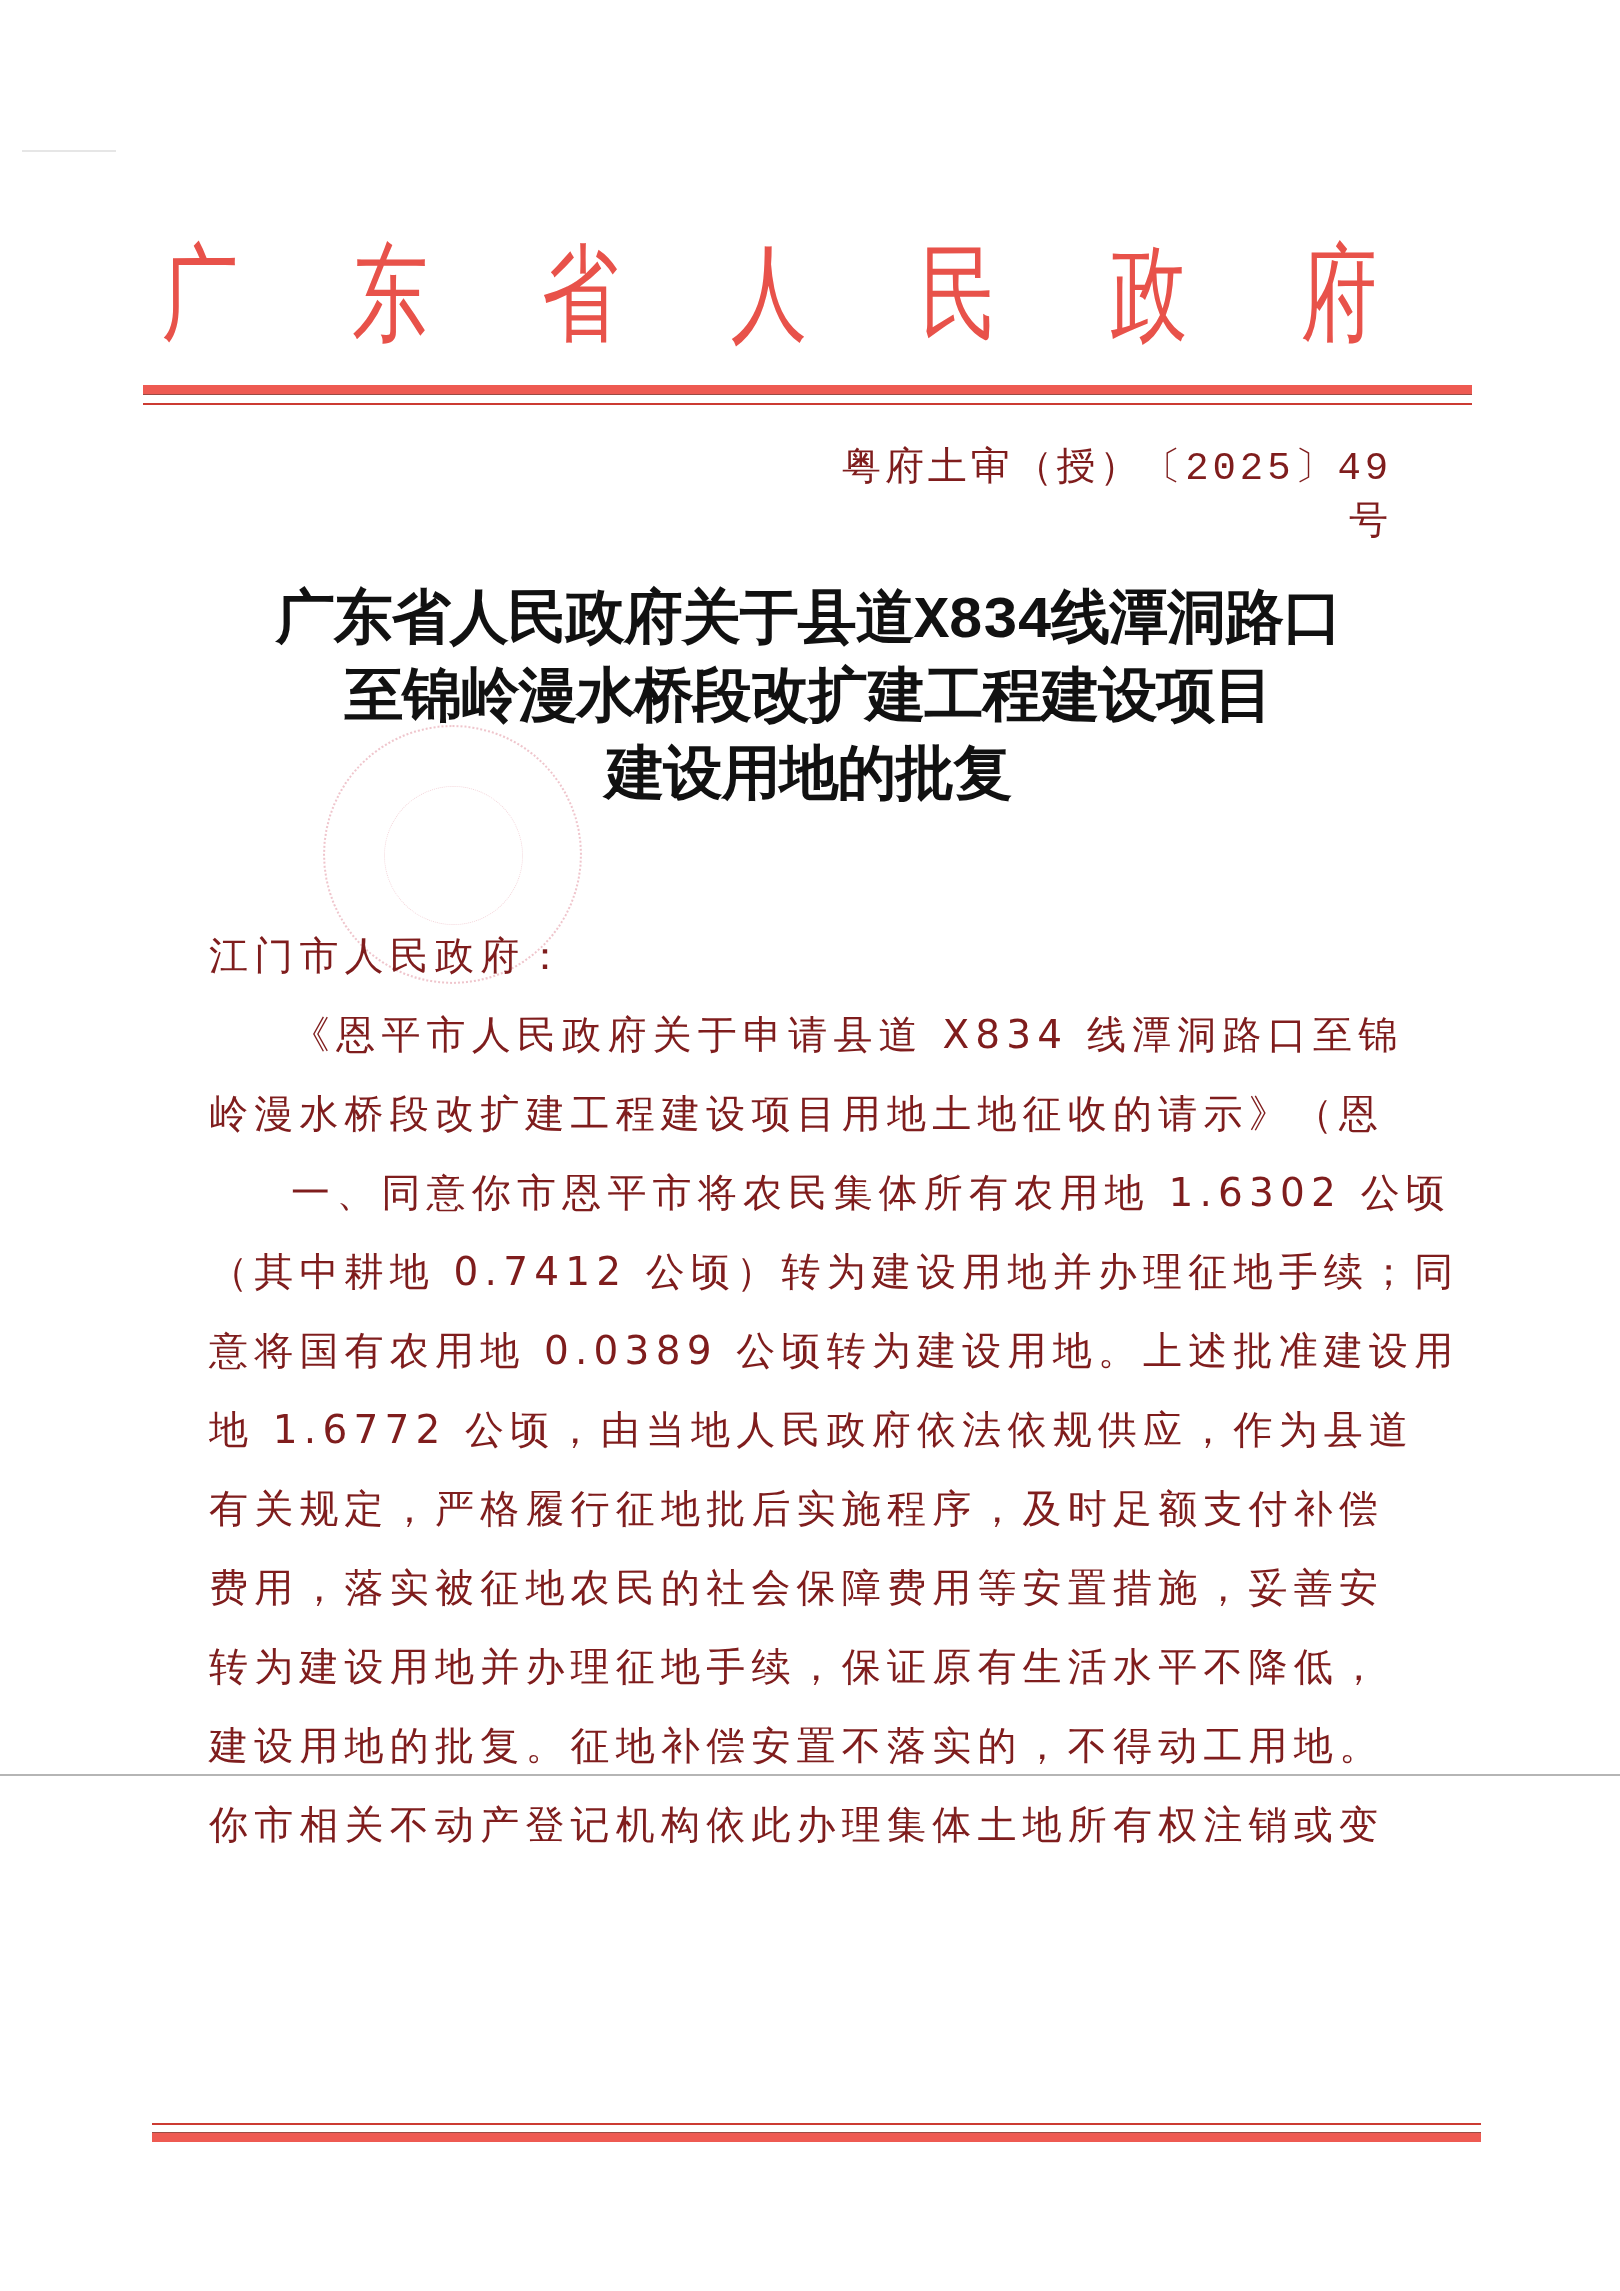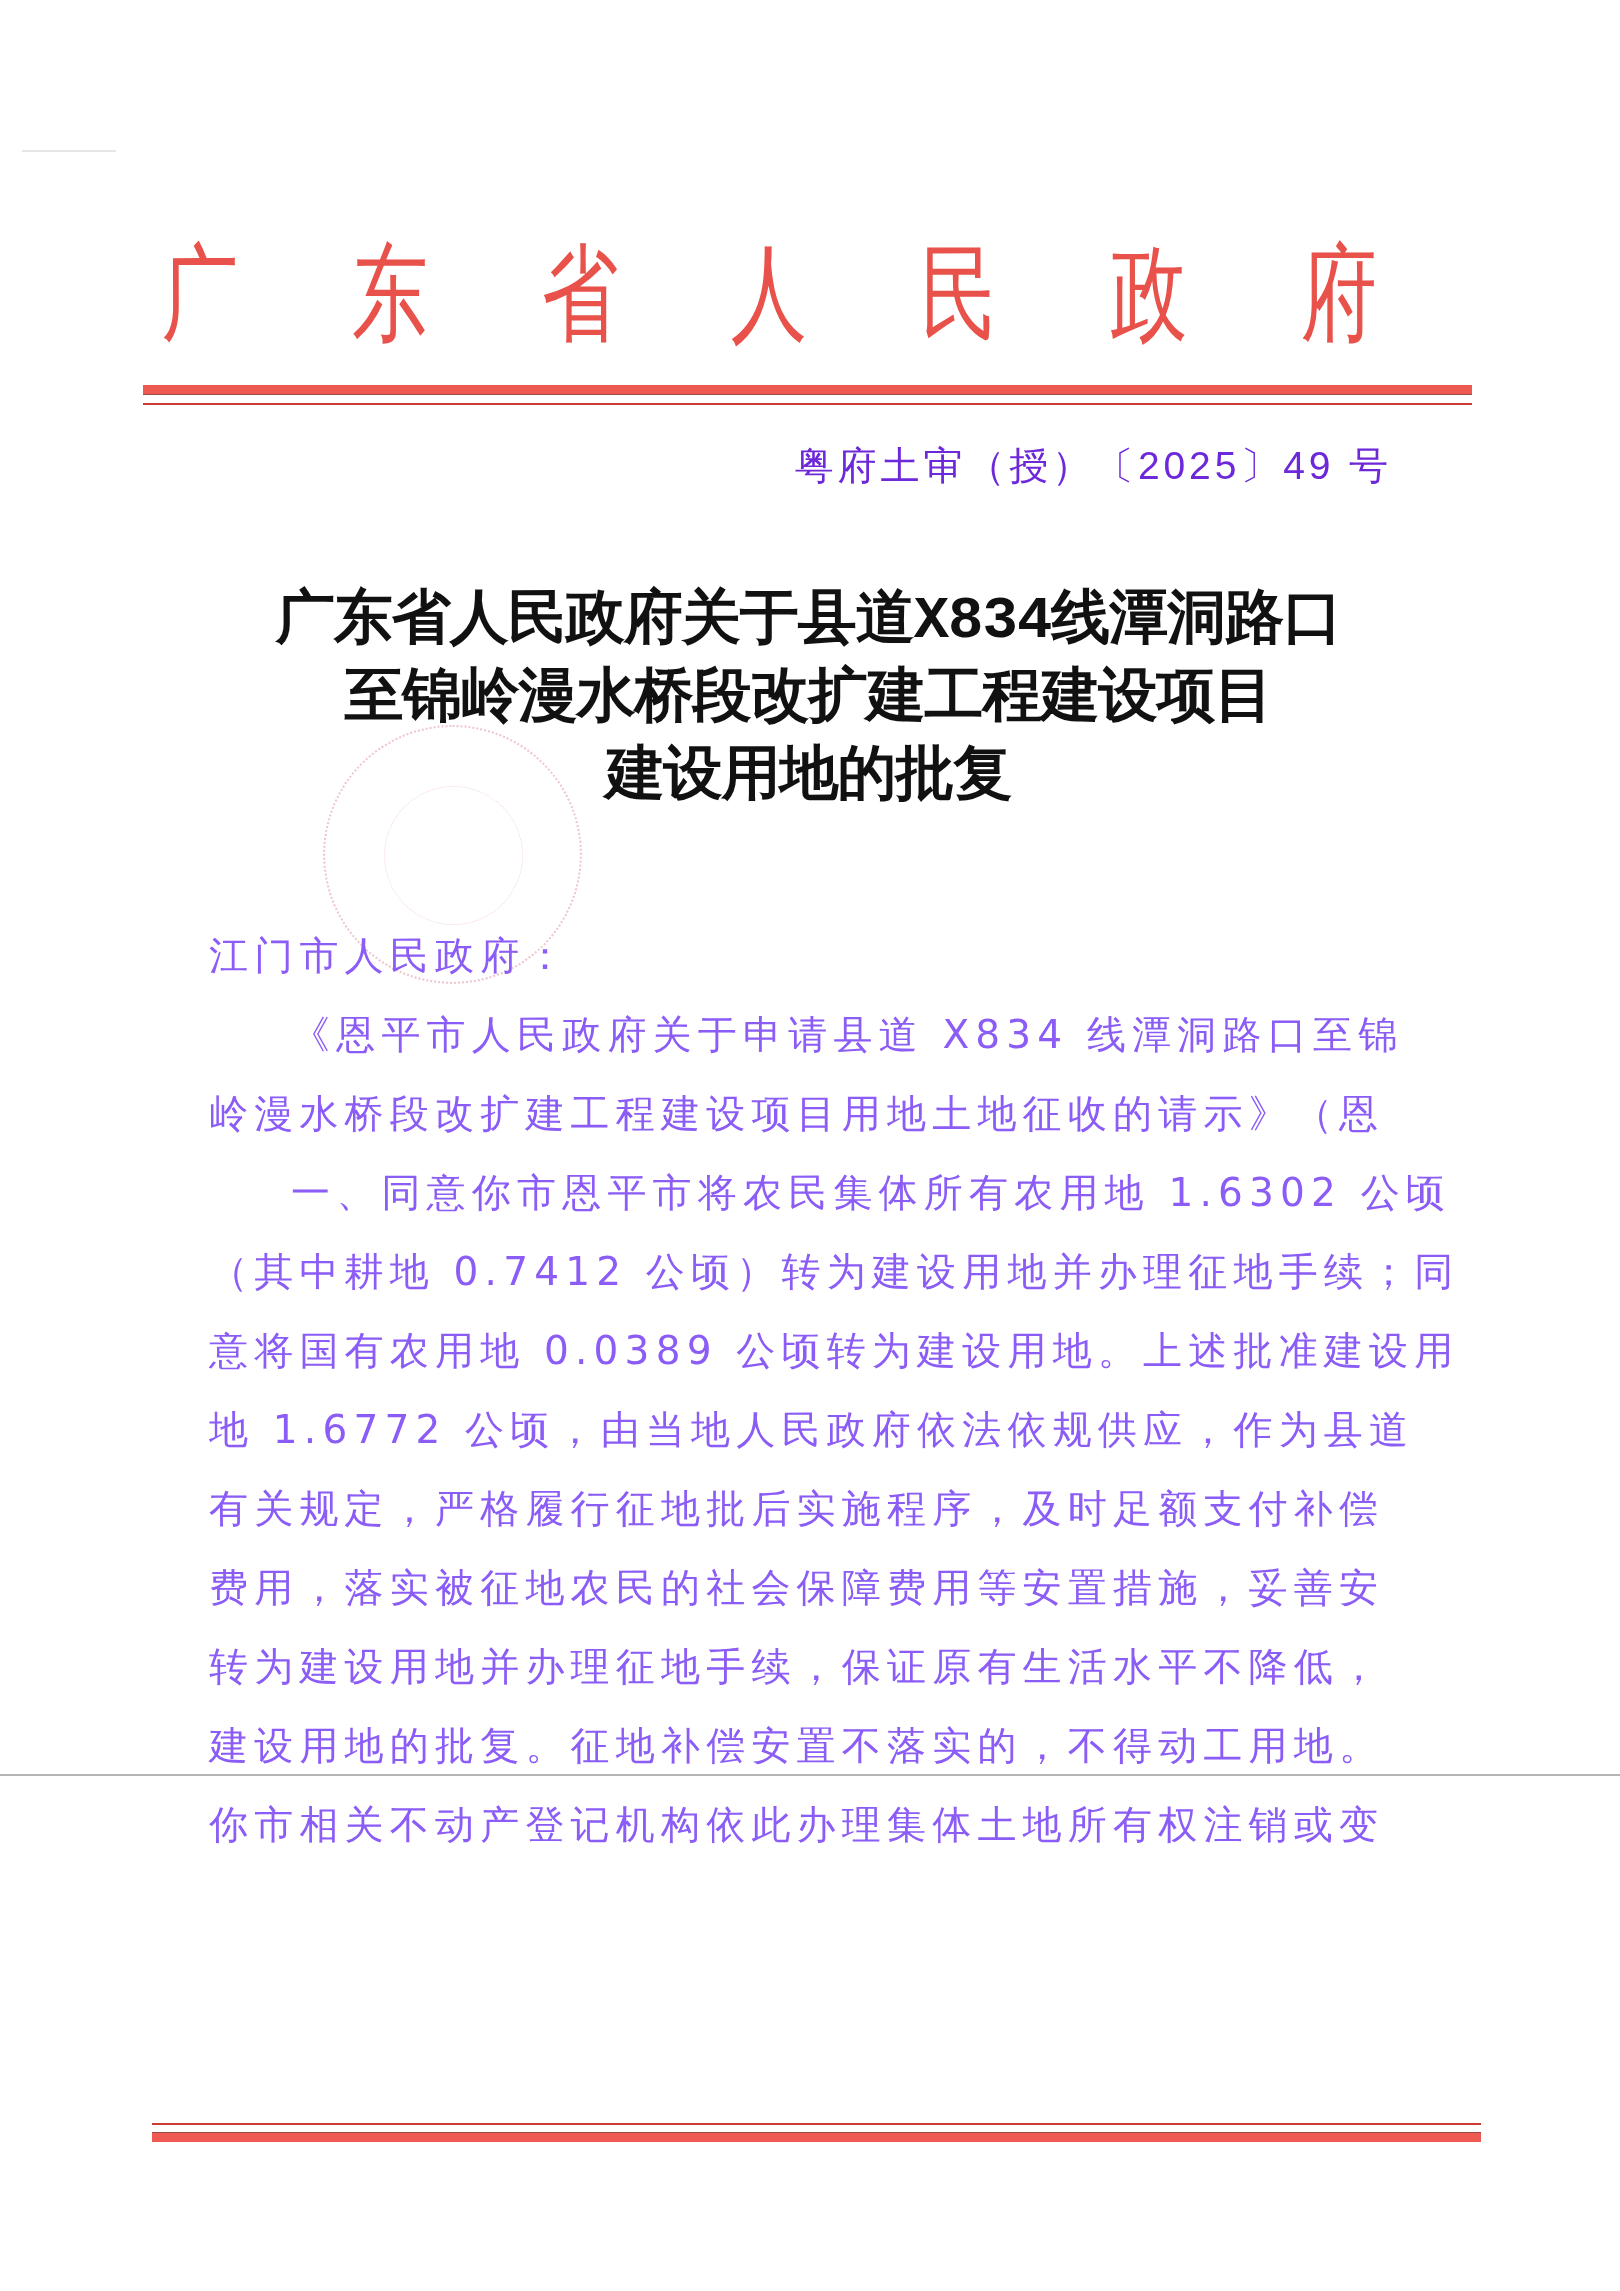--- a/index.html
+++ b/index.html
@@ -55,24 +55,24 @@
       position: absolute;
       left: 143px; top: 403px;
       width: 1329px; height: 2px;
       background: #cc3b32;
     }
     .doc-number {
       position: absolute;
       left: 784px; top: 439px;
       width: 608px;
       text-align: right;
-      font-family: Liberation Sans, sans-serif;
+      font-family: Liberation Mono, monospace;
       font-size: 39px;
       letter-spacing: 3.9px;
-      color: #6d28d9;
+      color: #7f1d1d;
     }
     .title {
       position: absolute;
       left: 196px; top: 583px;
       width: 1225px;
       text-align: center;
       font-family: "DejaVu Serif", "Liberation Serif", serif;
       font-weight: bold;
       font-size: 59px;
       line-height: 78px;
@@ -95,21 +95,21 @@
       border-radius: 50%;
       border: 1px dotted rgba(210, 90, 110, 0.25);
     }
     .body-text {
       position: absolute;
       left: 209px; top: 916px;
       width: 1191px;
       font-family: "DejaVu Sans", "Liberation Sans", sans-serif;
       font-size: 39px;
       line-height: 79px;
-      color: #8b5cf6;
+      color: #7f1d1d;
       letter-spacing: 6.2px;
     }
     .body-text .line {
       white-space: nowrap;
       height: 79px;
       overflow: visible;
     }
     .body-text .indent { padding-left: 82px; }
     .scan-line {
       position: absolute;

